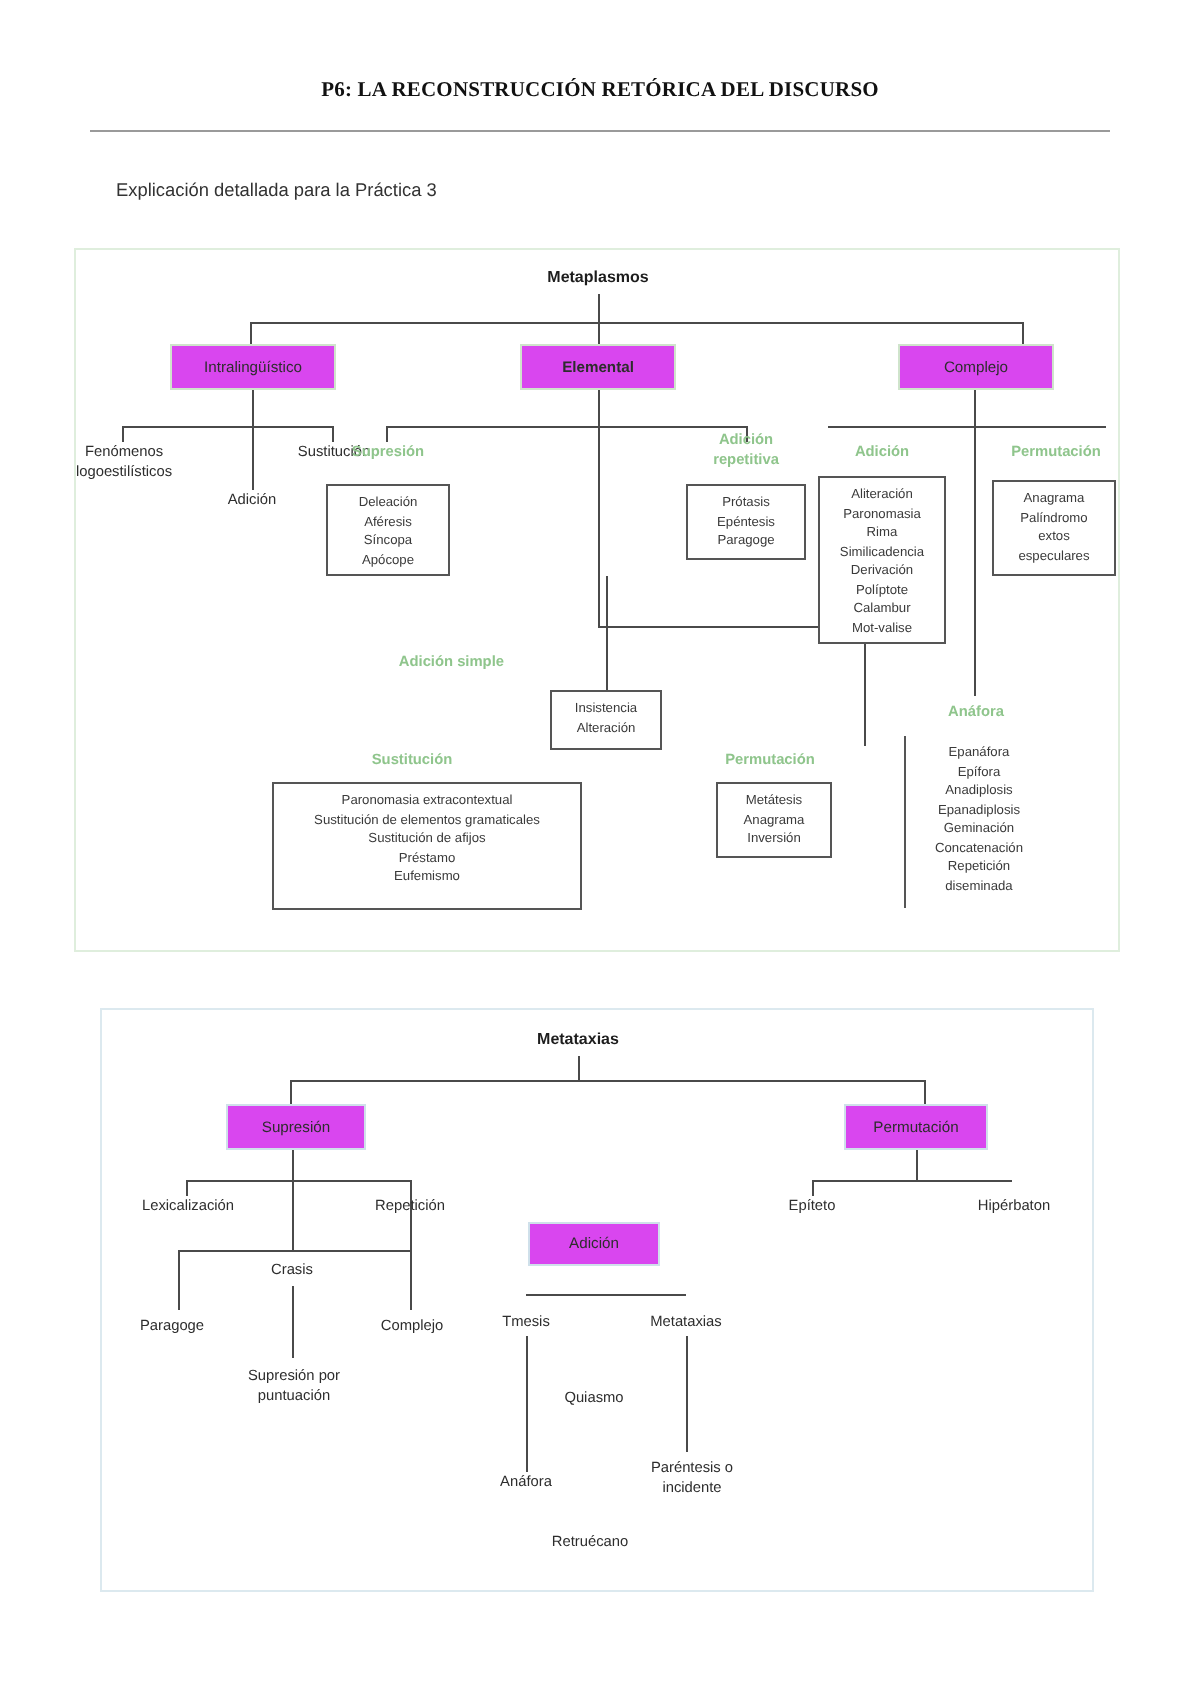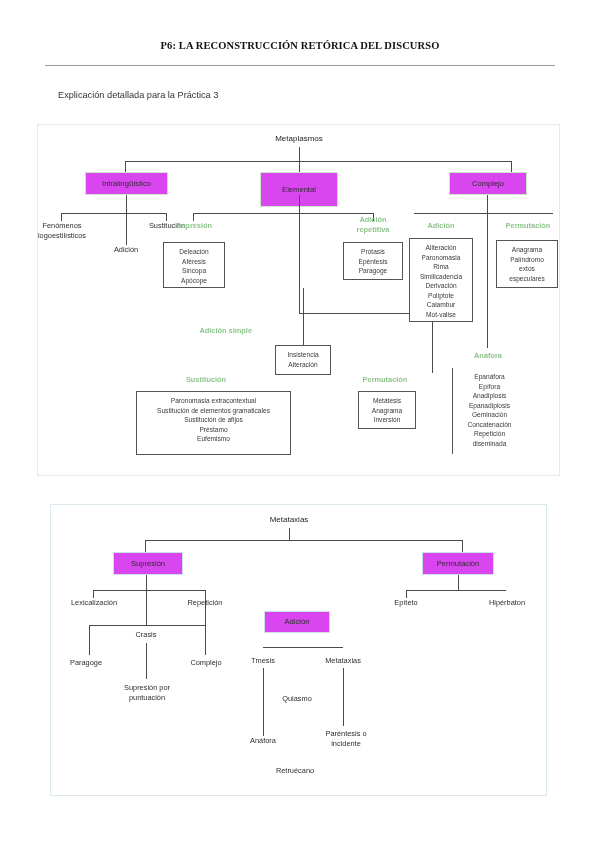--- a/index.html
+++ b/index.html
@@ -55,21 +55,21 @@
 
   .lbl {
     position:absolute;
     text-align:center;
     font-size:7.4px;
     line-height:1.3;
     color:#2d2d2d;
     white-space:pre-line;
   }
   .lbl-green { color:#8fc58c; font-weight:bold; }
-  .lbl-root  { font-weight:normal; font-size:8px; color:#1d1d1d; }
+  .lbl-root  { font-weight:bold; font-size:8px; color:#1d1d1d; }
 
   .listbox {
     position:absolute;
     border:1px solid #555;
     background:#fff;
     text-align:center;
     font-size:6.6px;
     line-height:1.45;
     color:#3a3a3a;
     padding:4px 3px;
@@ -93,21 +93,21 @@
   <div class="frame" id="frame-metaplasmos">
 
     <div class="lbl lbl-root" style="left:206px; top:9px; width:110px;">Metaplasmos</div>
     <div class="v" style="left:261px; top:22px; height:28px;"></div>
 
     <div class="h" style="left:87px; top:36px; width:386px;"></div>
     <div class="v" style="left:87px; top:36px; height:15px;"></div>
     <div class="v" style="left:473px; top:36px; height:15px;"></div>
 
     <div class="boxed box-green" style="left:47px; top:47px; width:83px; height:23px;">Intralingüístico</div>
-    <div class="boxed box-green" style="left:222px; top:47px; width:78px; height:35px;">Elemental</div>
+    <div class="boxed box-green" style="left:222px; top:47px; width:78px; height:23px;font-weight:bold;">Elemental</div>
     <div class="boxed box-green" style="left:411px; top:47px; width:78px; height:23px;">Complejo</div>
 
     <div class="v" style="left:88px; top:70px; height:18px;"></div>
     <div class="h" style="left:23px; top:88px; width:105px;"></div>
     <div class="v" style="left:23px; top:88px; height:8px;"></div>
     <div class="v" style="left:128px; top:88px; height:8px;"></div>
     <div class="v" style="left:88px; top:88px; height:32px;"></div>
     <div class="lbl" style="left:-7px; top:96px; width:62px;">Fenómenos
 logoestilísticos</div>
     <div class="lbl" style="left:64px; top:120px; width:48px;">Adición</div>

